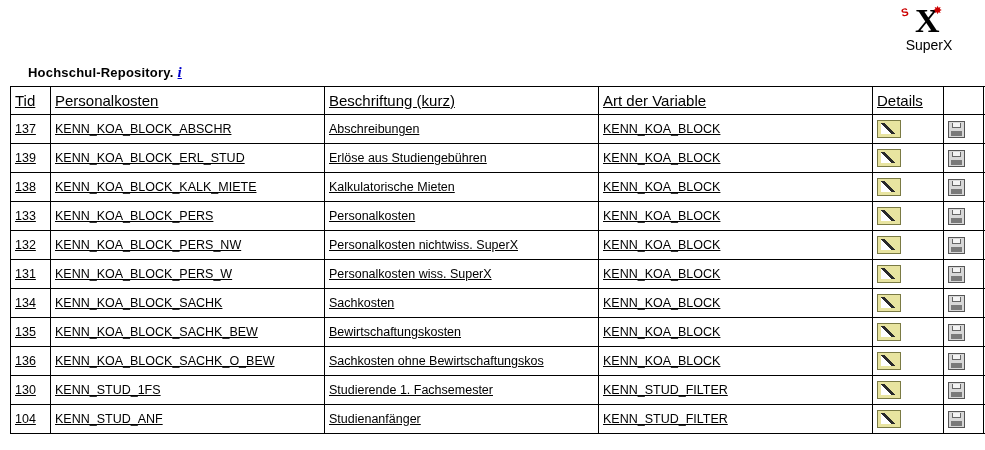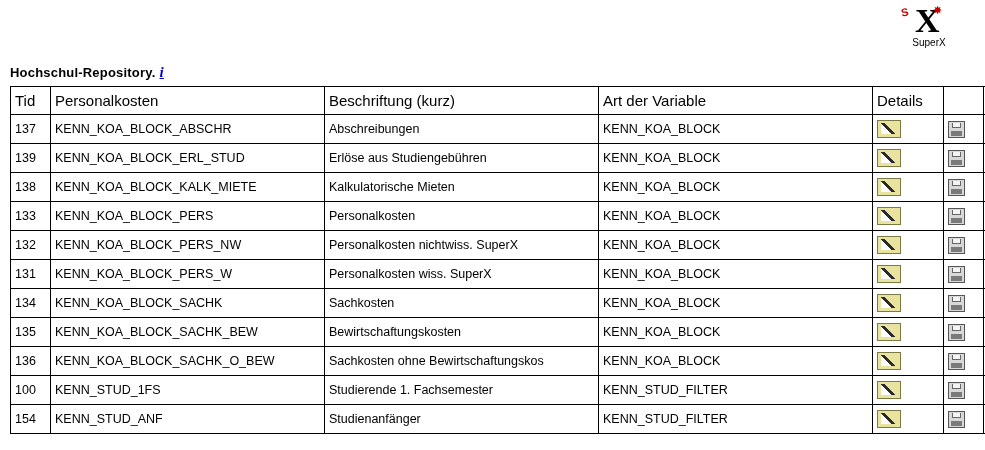--- a/index.html
+++ b/index.html
@@ -52,30 +52,30 @@
   }
   .logo-star {
     position: absolute;
     left: 44px;
     top: 1px;
     font-size: 11px;
     color: #cc0000;
     line-height: 11px;
   }
   .logo-caption {
-    font-size: 10px;
+    font-size: 14px;
     color: #000000;
     margin-top: -1px;
     letter-spacing: 0px;
   }
 
   
   .page-title {
     position: absolute;
-    left: 10px;
+    left: 28px;
     top: 64px;
     font-family: "Liberation Sans", sans-serif;
     font-size: 13px;
     font-weight: bold;
     color: #000000;
     letter-spacing: 0.2px;
   }
   .info-link {
     color: #0000cc;
     font-family: "Liberation Serif", serif;
@@ -86,20 +86,21 @@
     margin-left: 4px;
     cursor: pointer;
   }
 
   
   .table-wrap {
     position: absolute;
     left: 10px;
     top: 86px;
     width: 955px;
+    text-decoration: underline;
   }
   table.repo {
     border-collapse: collapse;
     border: 1px solid #000000;
     background: #ffffff;
     table-layout: fixed;
     width: 955px;
   }
   table.repo th, table.repo td {
     border: 1px solid #000000;
@@ -296,30 +297,30 @@
         <tr>
           <td class="tid col-tid">136</td>
           <td class="col-name">KENN_KOA_BLOCK_SACHK_O_BEW</td>
           <td class="col-besch">Sachkosten ohne Bewirtschaftungskos</td>
           <td class="col-art">KENN_KOA_BLOCK</td>
           <td class="col-det icon-cell"><span class="icon-pencil"></span></td>
           <td class="col-act1 icon-cell"><span class="icon-save"></span></td>
           <td class="col-act2 icon-cell"></td>
         </tr>
         <tr>
-          <td class="tid col-tid">100</td>
+          <td class="tid col-tid">130</td>
           <td class="col-name">KENN_STUD_1FS</td>
           <td class="col-besch">Studierende 1. Fachsemester</td>
           <td class="col-art">KENN_STUD_FILTER</td>
           <td class="col-det icon-cell"><span class="icon-pencil"></span></td>
           <td class="col-act1 icon-cell"><span class="icon-save"></span></td>
           <td class="col-act2 icon-cell"></td>
         </tr>
         <tr>
-          <td class="tid col-tid">154</td>
+          <td class="tid col-tid">104</td>
           <td class="col-name">KENN_STUD_ANF</td>
           <td class="col-besch">Studienanfänger</td>
           <td class="col-art">KENN_STUD_FILTER</td>
           <td class="col-det icon-cell"><span class="icon-pencil"></span></td>
           <td class="col-act1 icon-cell"><span class="icon-save"></span></td>
           <td class="col-act2 icon-cell"></td>
         </tr>
       </tbody>
   </table>
 </div>

